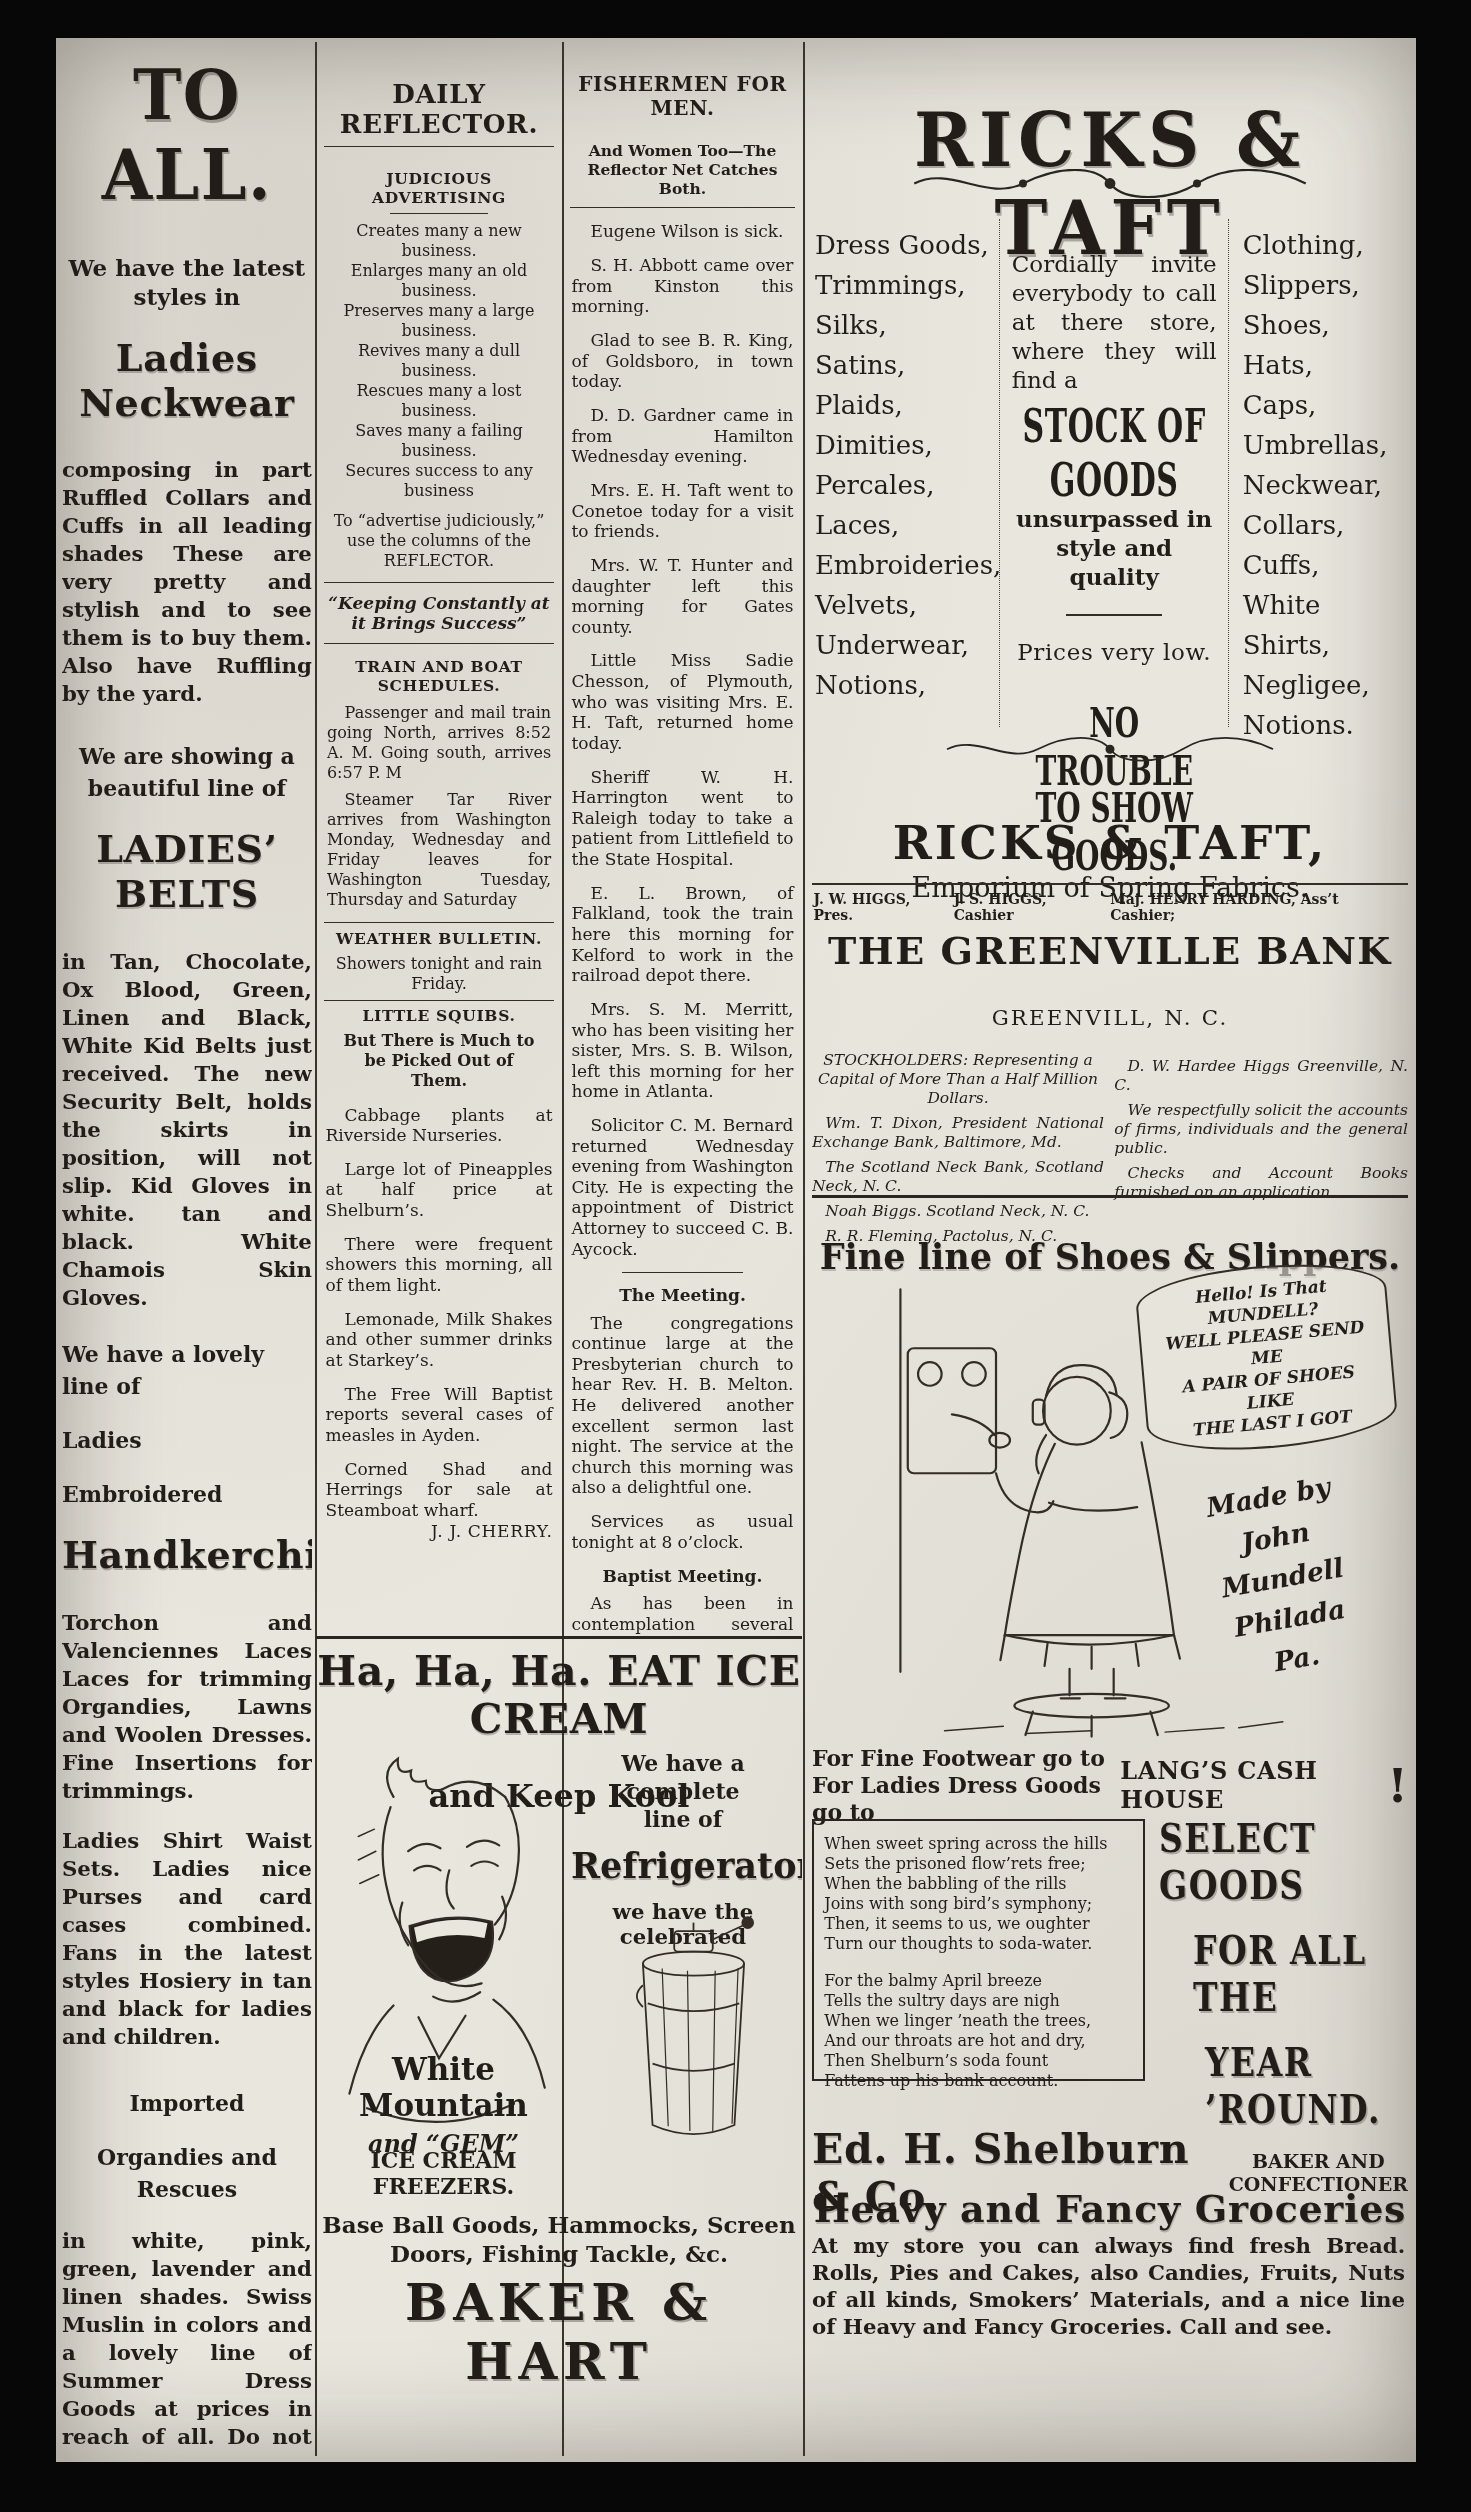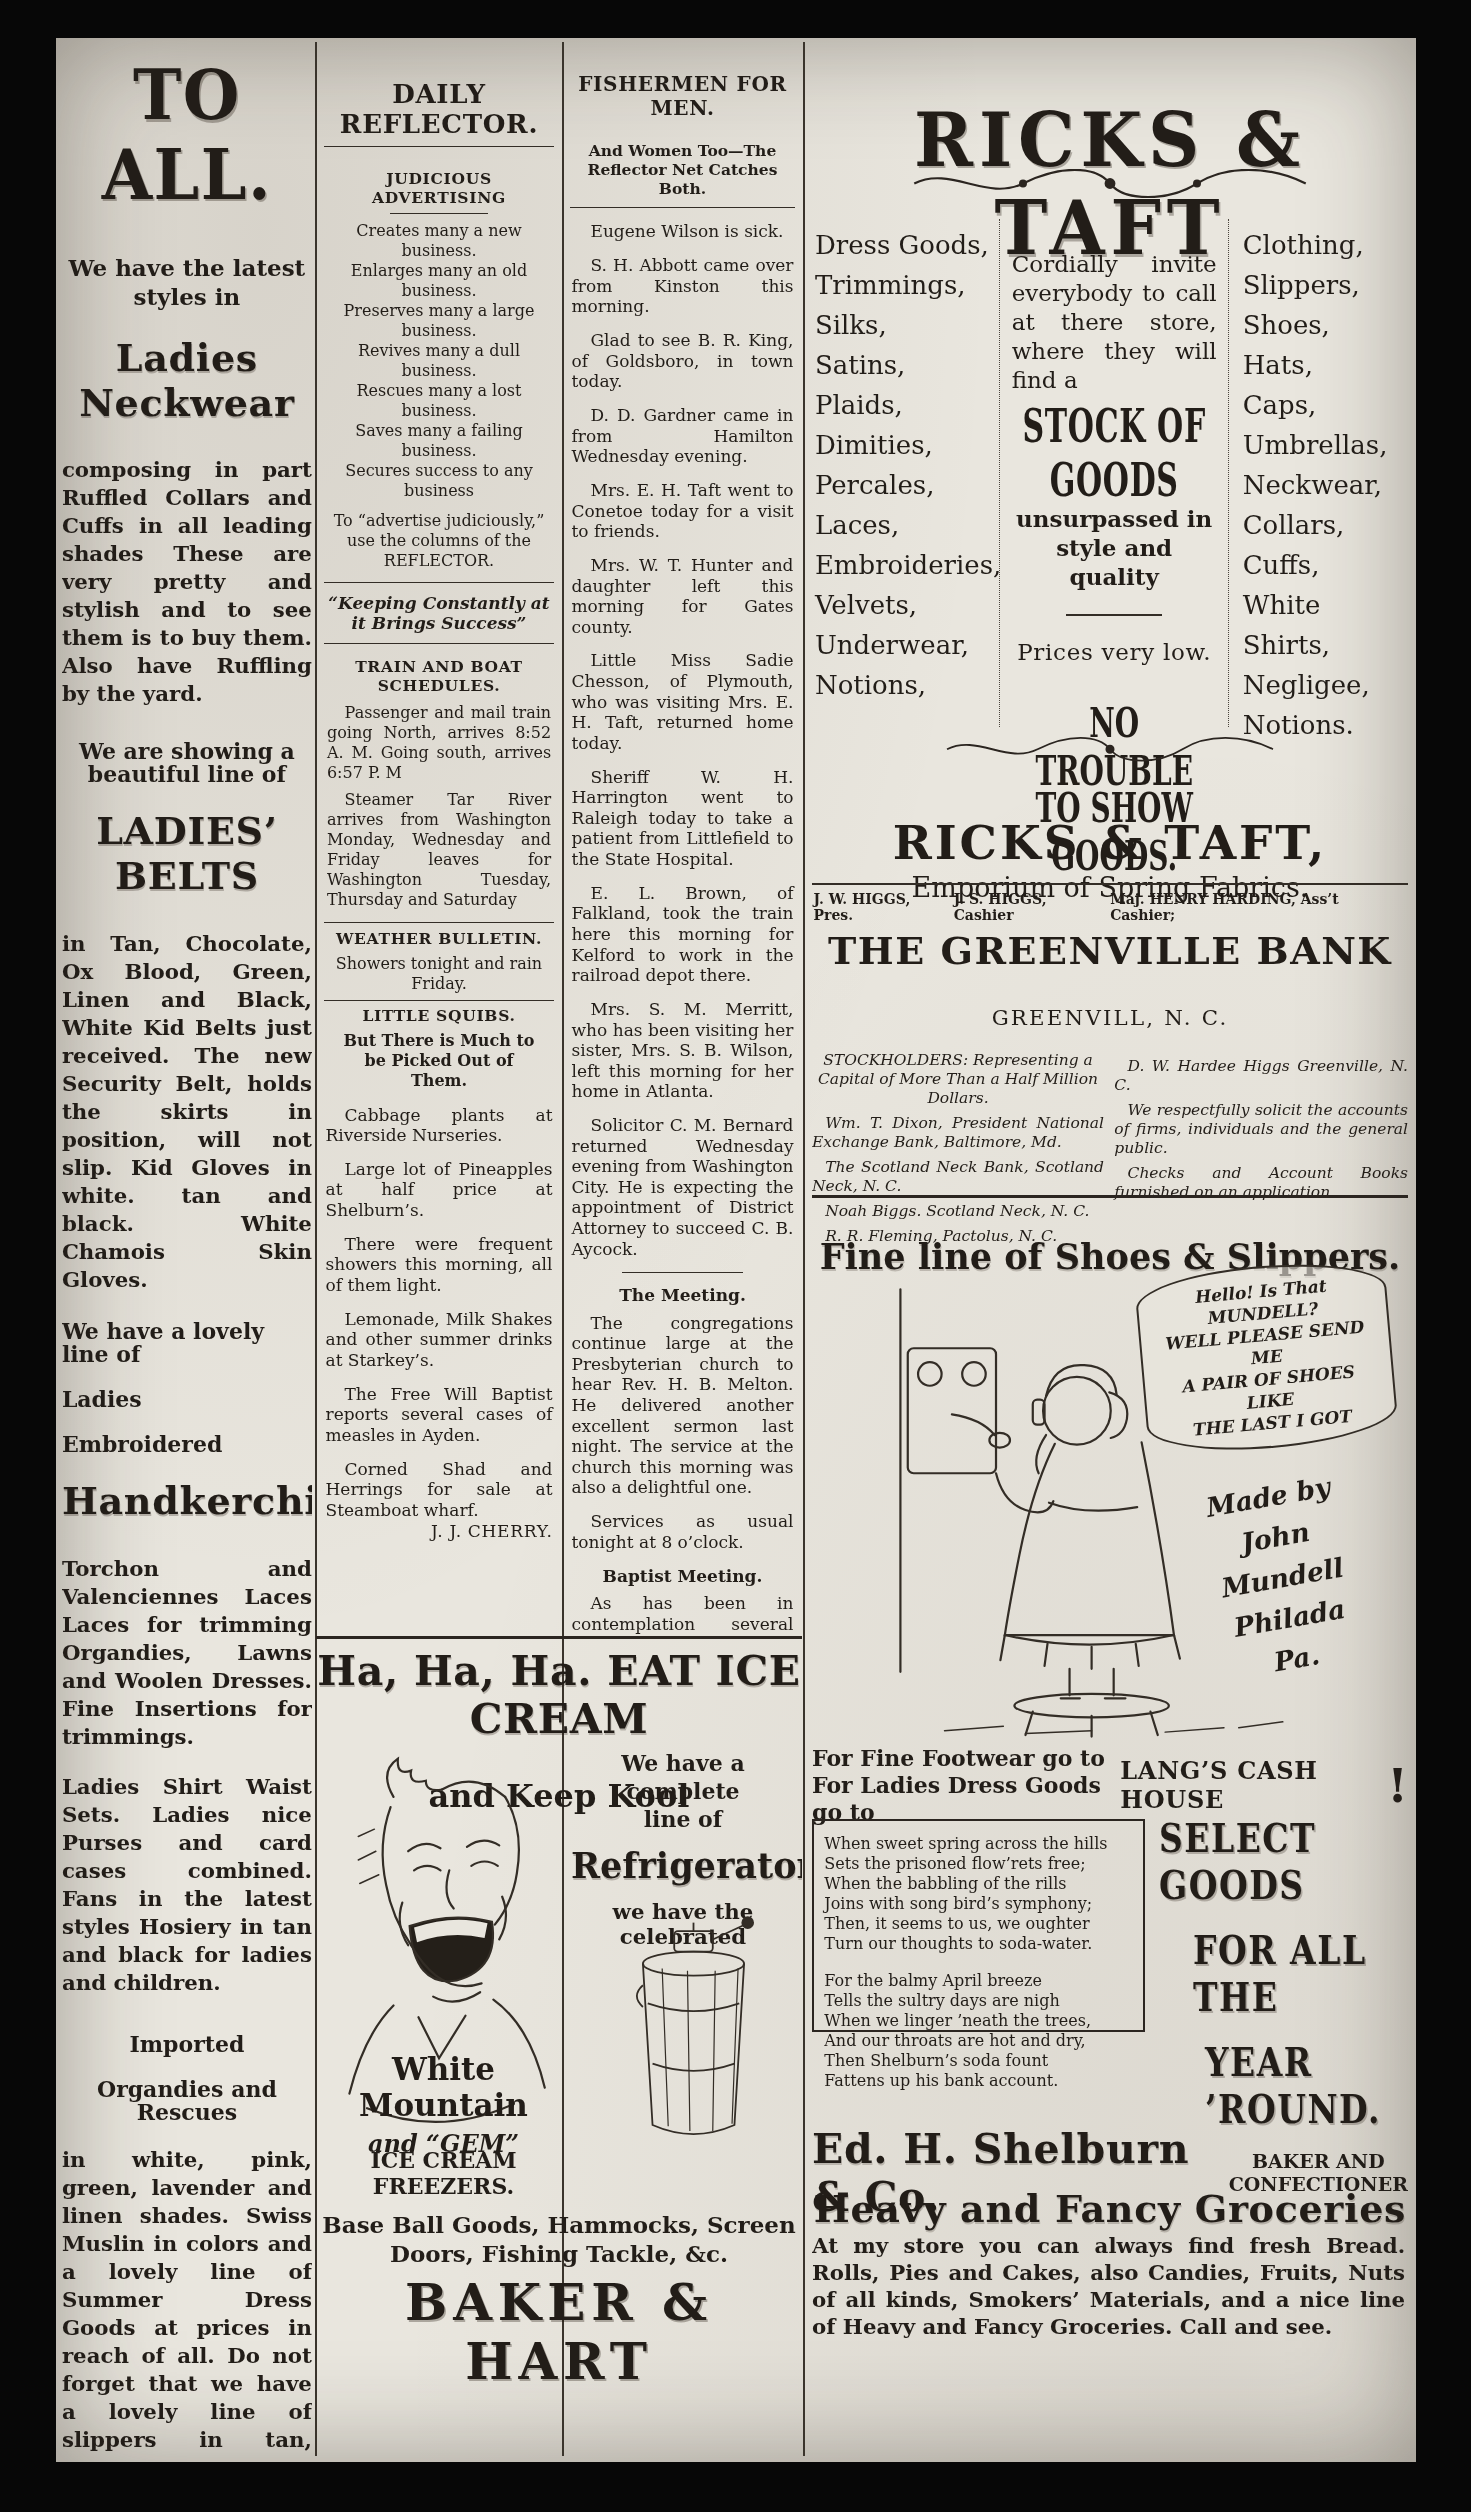--- a/index.html
+++ b/index.html
@@ -22,21 +22,21 @@
   .rule{border-top:1.5px solid #332d26;margin:5.9px 0}
   .secline{border-top:1.5px solid #332d26;margin:2.9px 52px 11.8px}
   .sig{display:block;text-align:right;letter-spacing:0.7px}
   .sig:empty{display:none}
 
   
   .to-all{font-size:65px;font-weight:bold;text-align:center;letter-spacing:1.5px;margin-top:7.4px;transform:scaleY(1.05);text-shadow:1.5px 2.2px 0 rgba(30,20,10,.3)}
   .c1-lead{font-size:23px;font-weight:bold;text-align:center;line-height:1.25;margin-top:43px}
   .c1-disp{font-size:38px;font-weight:bold;text-align:center;margin-top:11.8px;letter-spacing:0.7px;text-shadow:0.7px 1.5px 0 rgba(30,20,10,.25)}
   .c1-body{font-size:21.3px;font-weight:bold;line-height:28px;text-align:justify;margin-top:2px}
-  .c1-mid{font-size:22px;font-weight:bold;text-align:center;line-height:23px;margin-top:32px}
+  .c1-mid{font-size:22px;font-weight:bold;text-align:center;line-height:32px;margin-top:32px}
 
   
   .mast{font-size:26px;font-weight:bold;text-align:center;letter-spacing:0.7px;padding:8.8px 0 7.4px;border-bottom:1.5px solid #332d26}
   .shead{font-size:15.5px;font-weight:bold;text-align:center;letter-spacing:0.7px;margin:13.2px 0 5.9px}
   .slist div{font-size:16px;line-height:20px;text-align:center}
   .sfoot{font-size:16px;line-height:20px;text-align:center;margin:10.3px 7.4px 10.3px}
   .keeping{font-size:17px;font-weight:bold;font-style:italic;text-align:center;padding:10.3px 2.9px;border-top:1.5px solid #332d26;border-bottom:1.5px solid #332d26}
   .sched{font-size:16px;line-height:20px;text-align:justify;margin:7.4px 2.9px 0;text-indent:17.7px}
   .item{font-size:17px;line-height:20.6px;text-align:justify;margin:0 1.5px 13.2px;text-indent:19px}
   .c3head{font-size:20px;font-weight:bold;text-align:center;letter-spacing:0.7px;padding:7.4px 0 4.4px}
@@ -94,21 +94,21 @@
   .bubble{position:absolute;right:16px;top:5.9px;width:221px;padding:11.8px 13.2px;border:2.2px solid #332d26;border-radius:48% 52% 50% 50% / 32px;transform:rotate(-5deg);text-align:center;background:rgba(233,230,222,.6)}
   .bubble div{font-size:17px;font-style:italic;font-weight:bold;line-height:22px}
   .madeby{position:absolute;right:26.5px;top:215px;width:199px;text-align:center;transform:rotate(-10deg)}
   .madeby div{font-size:26.5px;font-style:italic;font-weight:bold;line-height:41px}
   .footwear{position:absolute;top:1692px;left:0;right:0;display:flex;justify-content:space-between;align-items:center}
   .fw-left div{font-size:22px;font-weight:bold;line-height:27px}
   .fw-right{display:flex;align-items:center}
   .fw-store{font-size:24px;font-weight:bold;letter-spacing:0.7px}
   .fw-excl{font-size:47px;font-weight:bold;margin-left:4.4px}
   .soda{position:absolute;top:1763px;left:0;right:0;height:272px}
-  .poem{position:absolute;left:0;top:2.9px;width:333px;height:213px;border:2.2px solid #2b2520;padding:13.2px 10.3px;box-sizing:border-box}
+  .poem{position:absolute;left:0;top:2.9px;width:333px;height:262px;border:2.2px solid #2b2520;padding:13.2px 10.3px;box-sizing:border-box}
   .poem div{font-size:16px;line-height:20px}
   .poem .gap{height:17.7px}
   .select{position:absolute;left:347px;top:7.4px;right:0}
   .sel{font-size:33px;font-weight:bold;letter-spacing:1.5px;transform:scaleY(1.2);text-shadow:1.5px 1.5px 0 rgba(30,20,10,.25)}
   .sel2{margin-left:34px;margin-top:34px}
   .sel3{margin-left:46px;margin-top:34px}
   .shelburn-row{position:absolute;top:2038px;left:0;right:0;display:flex;align-items:center;justify-content:space-between}
   .sh-name{font-size:41px;font-weight:bold;letter-spacing:0.7px;text-shadow:0.7px 1.5px 0 rgba(30,20,10,.2)}
   .sh-role div{font-size:19px;font-weight:bold;text-align:center;line-height:23px}
   .groceries{position:absolute;top:2102px;left:0;right:0;text-align:center;font-size:38px;font-weight:bold;letter-spacing:0.7px;text-shadow:0.7px 1.5px 0 rgba(30,20,10,.2)}

